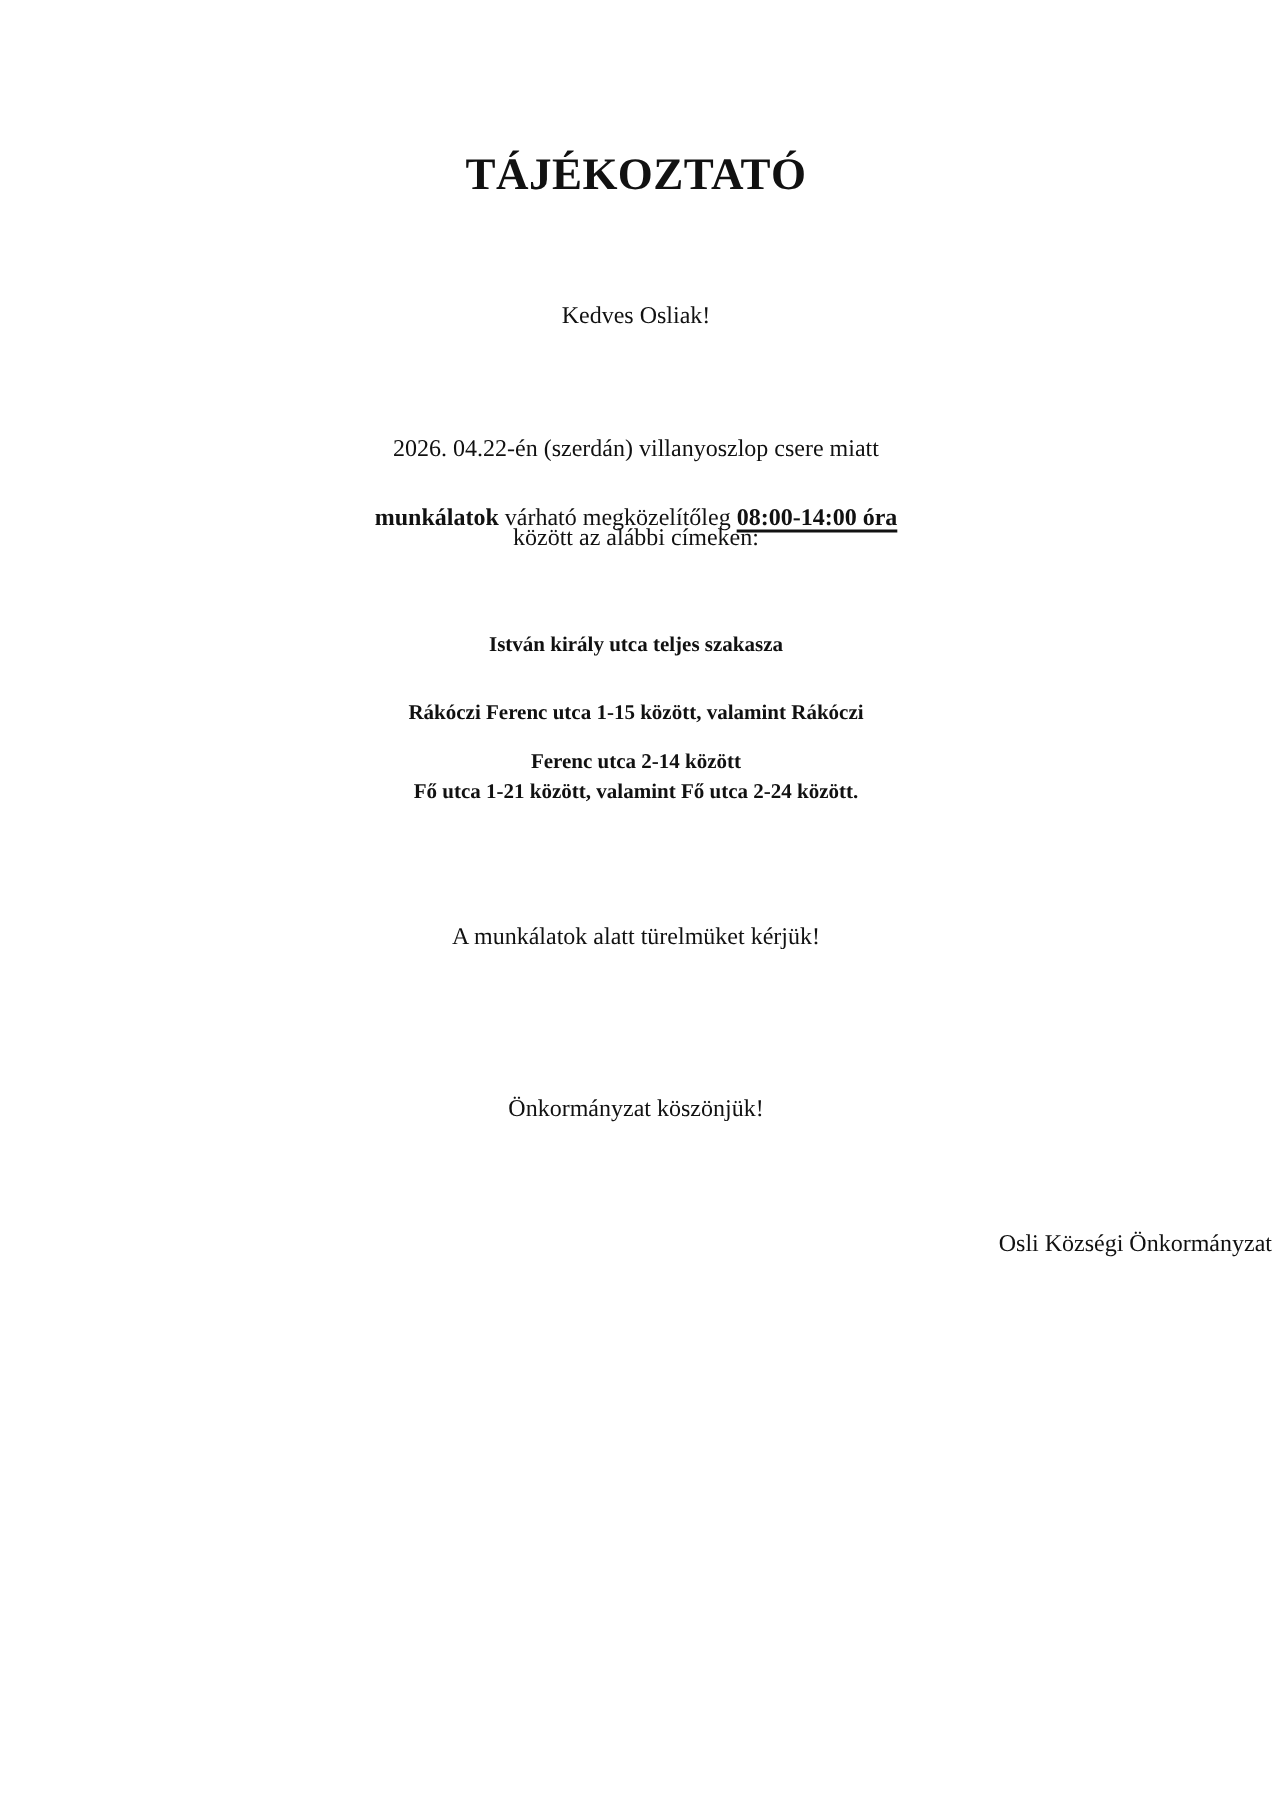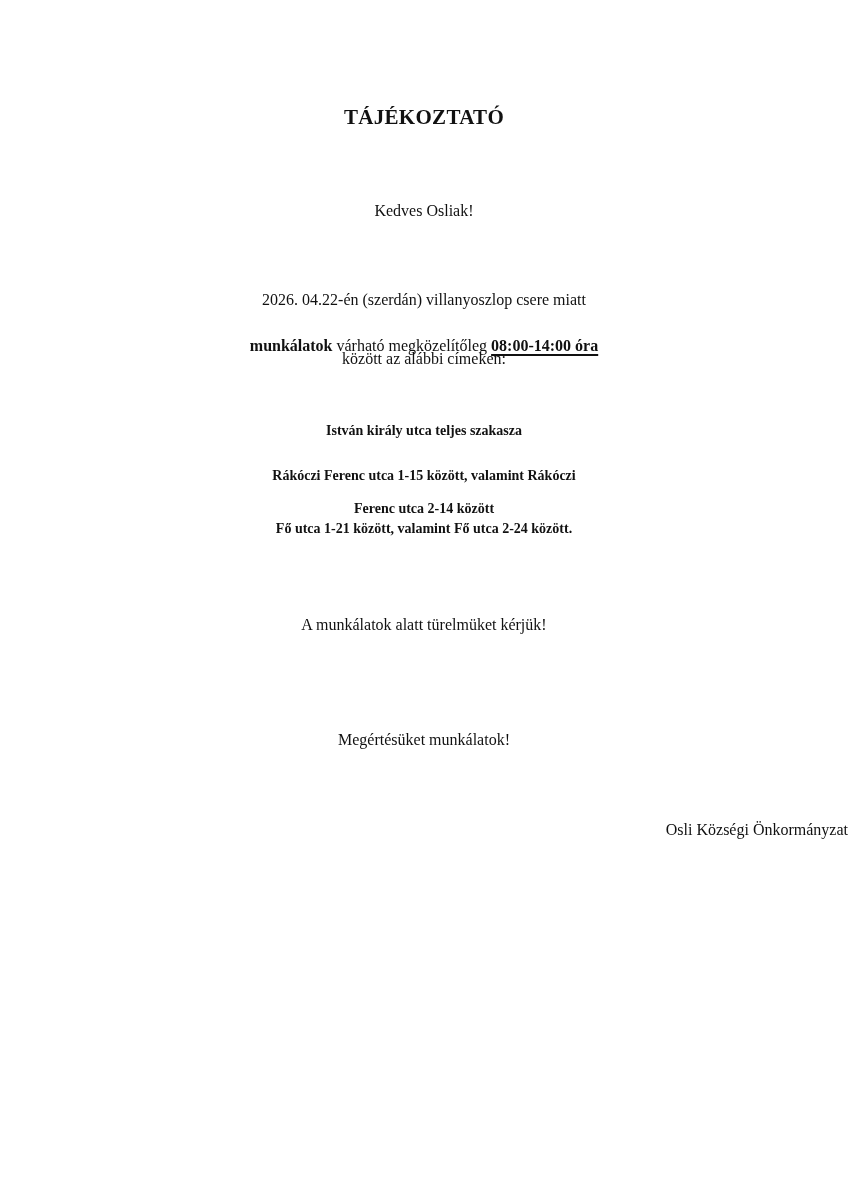--- a/index.html
+++ b/index.html
@@ -19,21 +19,21 @@
       position: absolute;
       left: 0;
       width: 848px;
       text-align: center;
       white-space: nowrap;
       font-size: 16px;
       line-height: 26px;
     }
     .title {
       font-weight: bold;
-      font-size: 21px;
+      font-size: 30px;
       letter-spacing: 0.3px;
     }
     .bold { font-weight: bold; }
     .addr {
       font-weight: bold;
       font-size: 14px;
     }
     u { text-decoration-thickness: 1.5px; text-underline-offset: 3px; }
   </style>
 </head>
@@ -53,15 +53,15 @@
 
 <div class="line addr" style="top:418px;">István király utca teljes szakasza</div>
 
 <div class="line addr" style="top:463px;">Rákóczi Ferenc utca 1-15 között, valamint Rákóczi</div>
 <div class="line addr" style="top:496px;">Ferenc utca 2-14 között</div>
 
 <div class="line addr" style="top:516px;">Fő utca 1-21 között, valamint Fő utca 2-24 között.</div>
 
 <div class="line" style="top:612px;">A munkálatok alatt türelmüket kérjük!</div>
 
-<div class="line" style="top:727px;">Megértésüket munkálatok!</div>
+<div class="line" style="top:727px;">Önkormányzat köszönjük!</div>
 
 <div class="line" style="top:817px;text-align:right;">Osli Községi Önkormányzat</div>
 
 </body></html>

